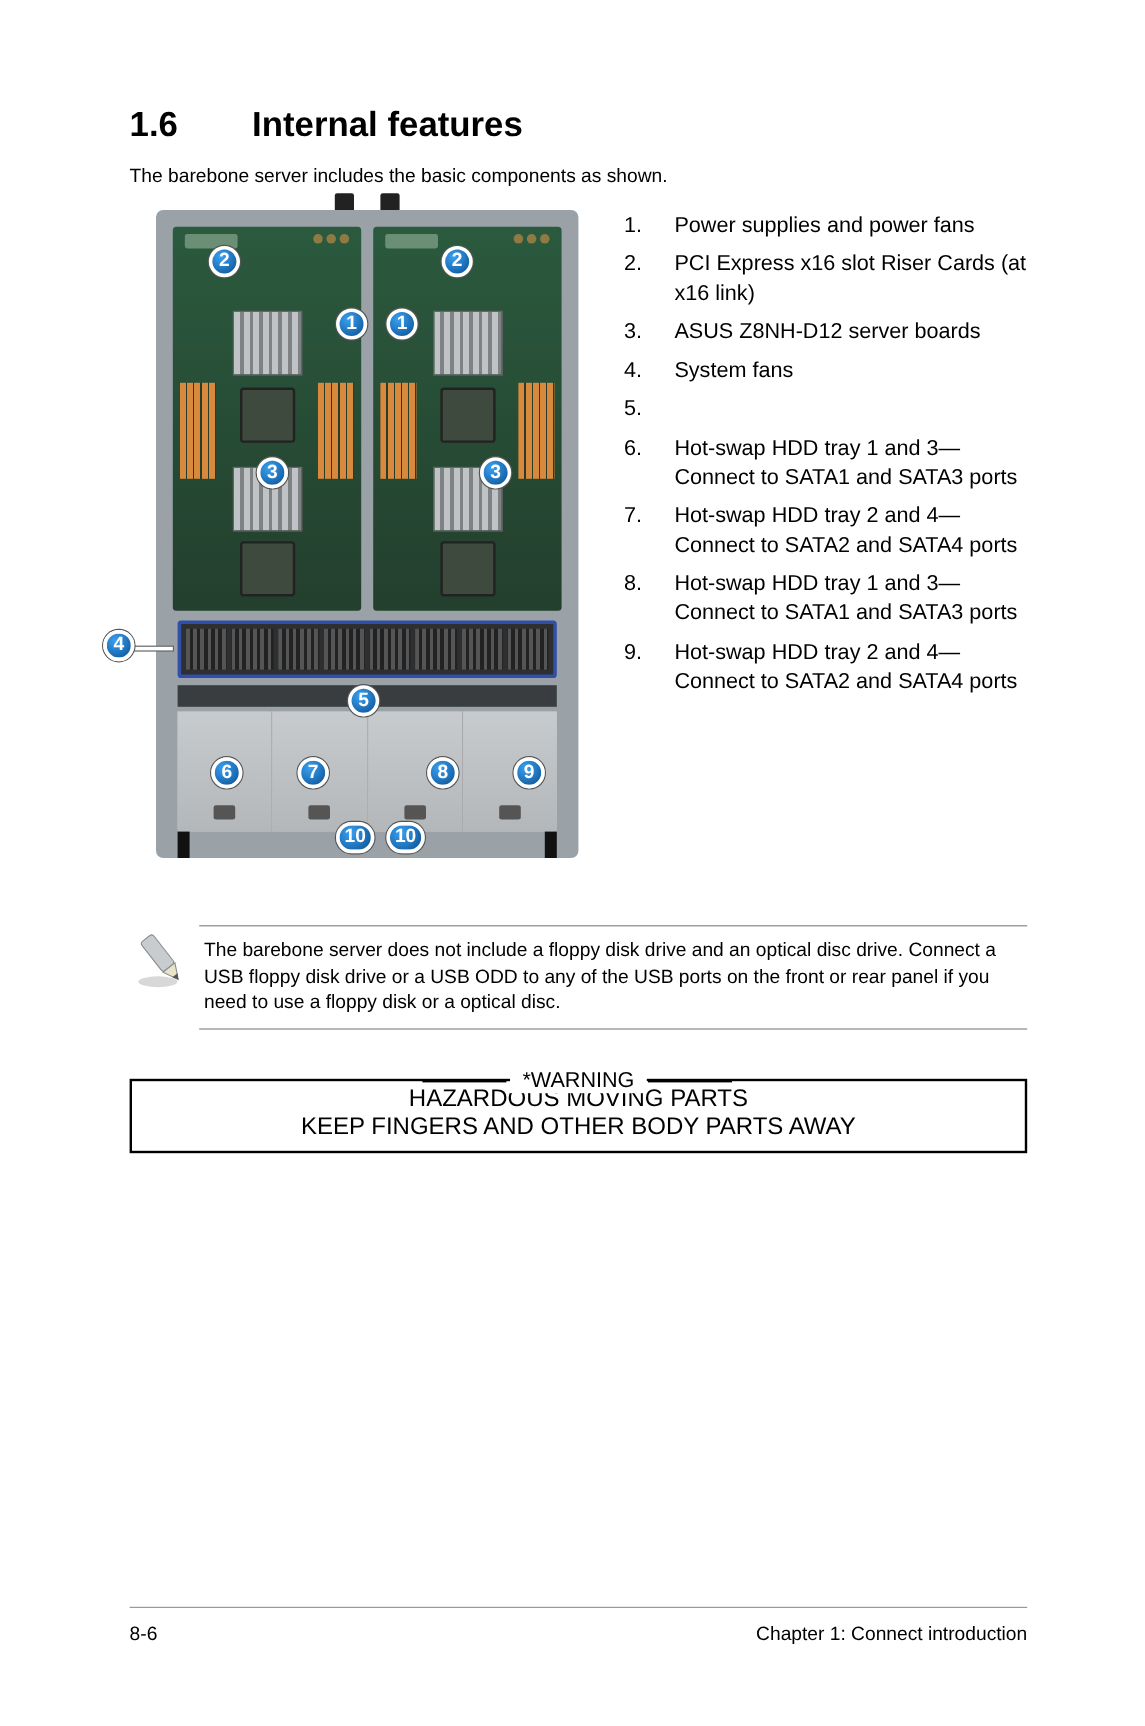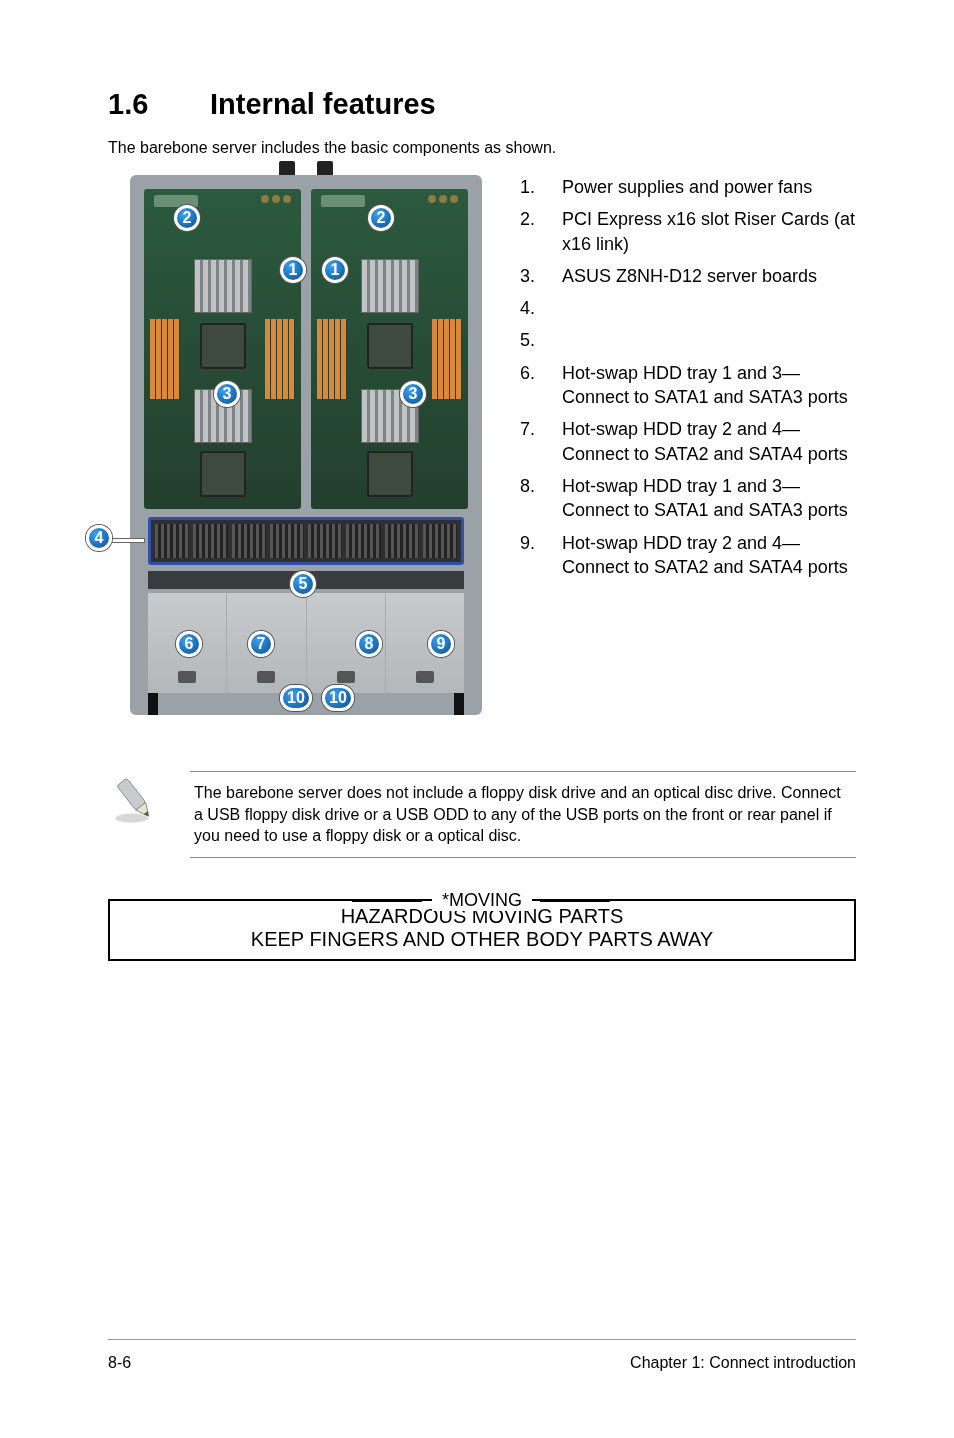--- a/index.html
+++ b/index.html
@@ -83,21 +83,21 @@
     position: absolute; width: 26px; height: 26px; border-radius: 50%;
     background: radial-gradient(circle at 35% 30%, #3aa0f0, #0a4f90);
     border: 3px solid #fff; color: #fff; font-weight: bold; font-size: 16px;
     display: flex; align-items: center; justify-content: center;
     box-shadow: 0 0 0 1px #555;
   }
   .callout.wide { width: 32px; border-radius: 14px; }
   .leader { position: absolute; background: #fff; height: 3px; box-shadow: 0 0 0 1px #666; }
 
   
-  .note-wrap { margin-top: 40px; display: flex; align-items: flex-start; gap: 24px; }
+  .note-wrap { margin-top: 40px; display: flex; align-items: flex-start; }
   .note-icon { width: 58px; height: 58px; flex: 0 0 58px; }
   .note-box { flex: 1; border-top: 1px solid #888; border-bottom: 1px solid #888; padding: 10px 4px; font-size: 16px; line-height: 1.35; }
 
   
   .warning-block { margin-top: 32px; }
   .warning-title-row { position: relative; text-align: center; }
   .warning-title {
     display: inline-block; background: #fff; padding: 0 10px; font-size: 18px; position: relative; z-index: 2;
   }
   .warning-lines-l, .warning-lines-r {
@@ -239,20 +239,21 @@
         <li>
             <span class="n">2.</span>
             <span class="t">PCI Express x16 slot Riser Cards (at x16 link)</span>
           </li>
         <li>
             <span class="n">3.</span>
             <span class="t">ASUS Z8NH-D12 server boards</span>
           </li>
         <li>
             <span class="n">4.</span>
+            <span class="t">System fans</span>
           </li>
         <li>
             <span class="n">5.</span>
           </li>
         <li>
             <span class="n">6.</span>
             <span class="t">Hot-swap HDD tray 1 and 3—Connect to SATA1 and SATA3 ports</span>
           </li>
         <li>
             <span class="n">7.</span>
@@ -280,21 +281,21 @@
           <polygon points="28,49 34,49 31,54" fill="#555"></polygon>
         </g>
       </svg>
     </div>
     <div class="note-box">The barebone server does not include a floppy disk drive and an optical disc drive. Connect a USB floppy disk drive or a USB ODD to any of the USB ports on the front or rear panel if you need to use a floppy disk or a optical disc.</div>
   </div>
 
   <div class="warning-block">
     <div class="warning-title-row">
       <span class="warning-lines-l"></span>
-      <span class="warning-title">*MOVING</span>
+      <span class="warning-title">*WARNING</span>
       <span class="warning-lines-r"></span>
     </div>
     <div class="warning-box">
       <div>HAZARDOUS MOVING PARTS</div>
       <div>KEEP FINGERS AND OTHER BODY PARTS AWAY</div>
     </div>
   </div>
 
   <div class="footer">
     <span>8-6</span>

